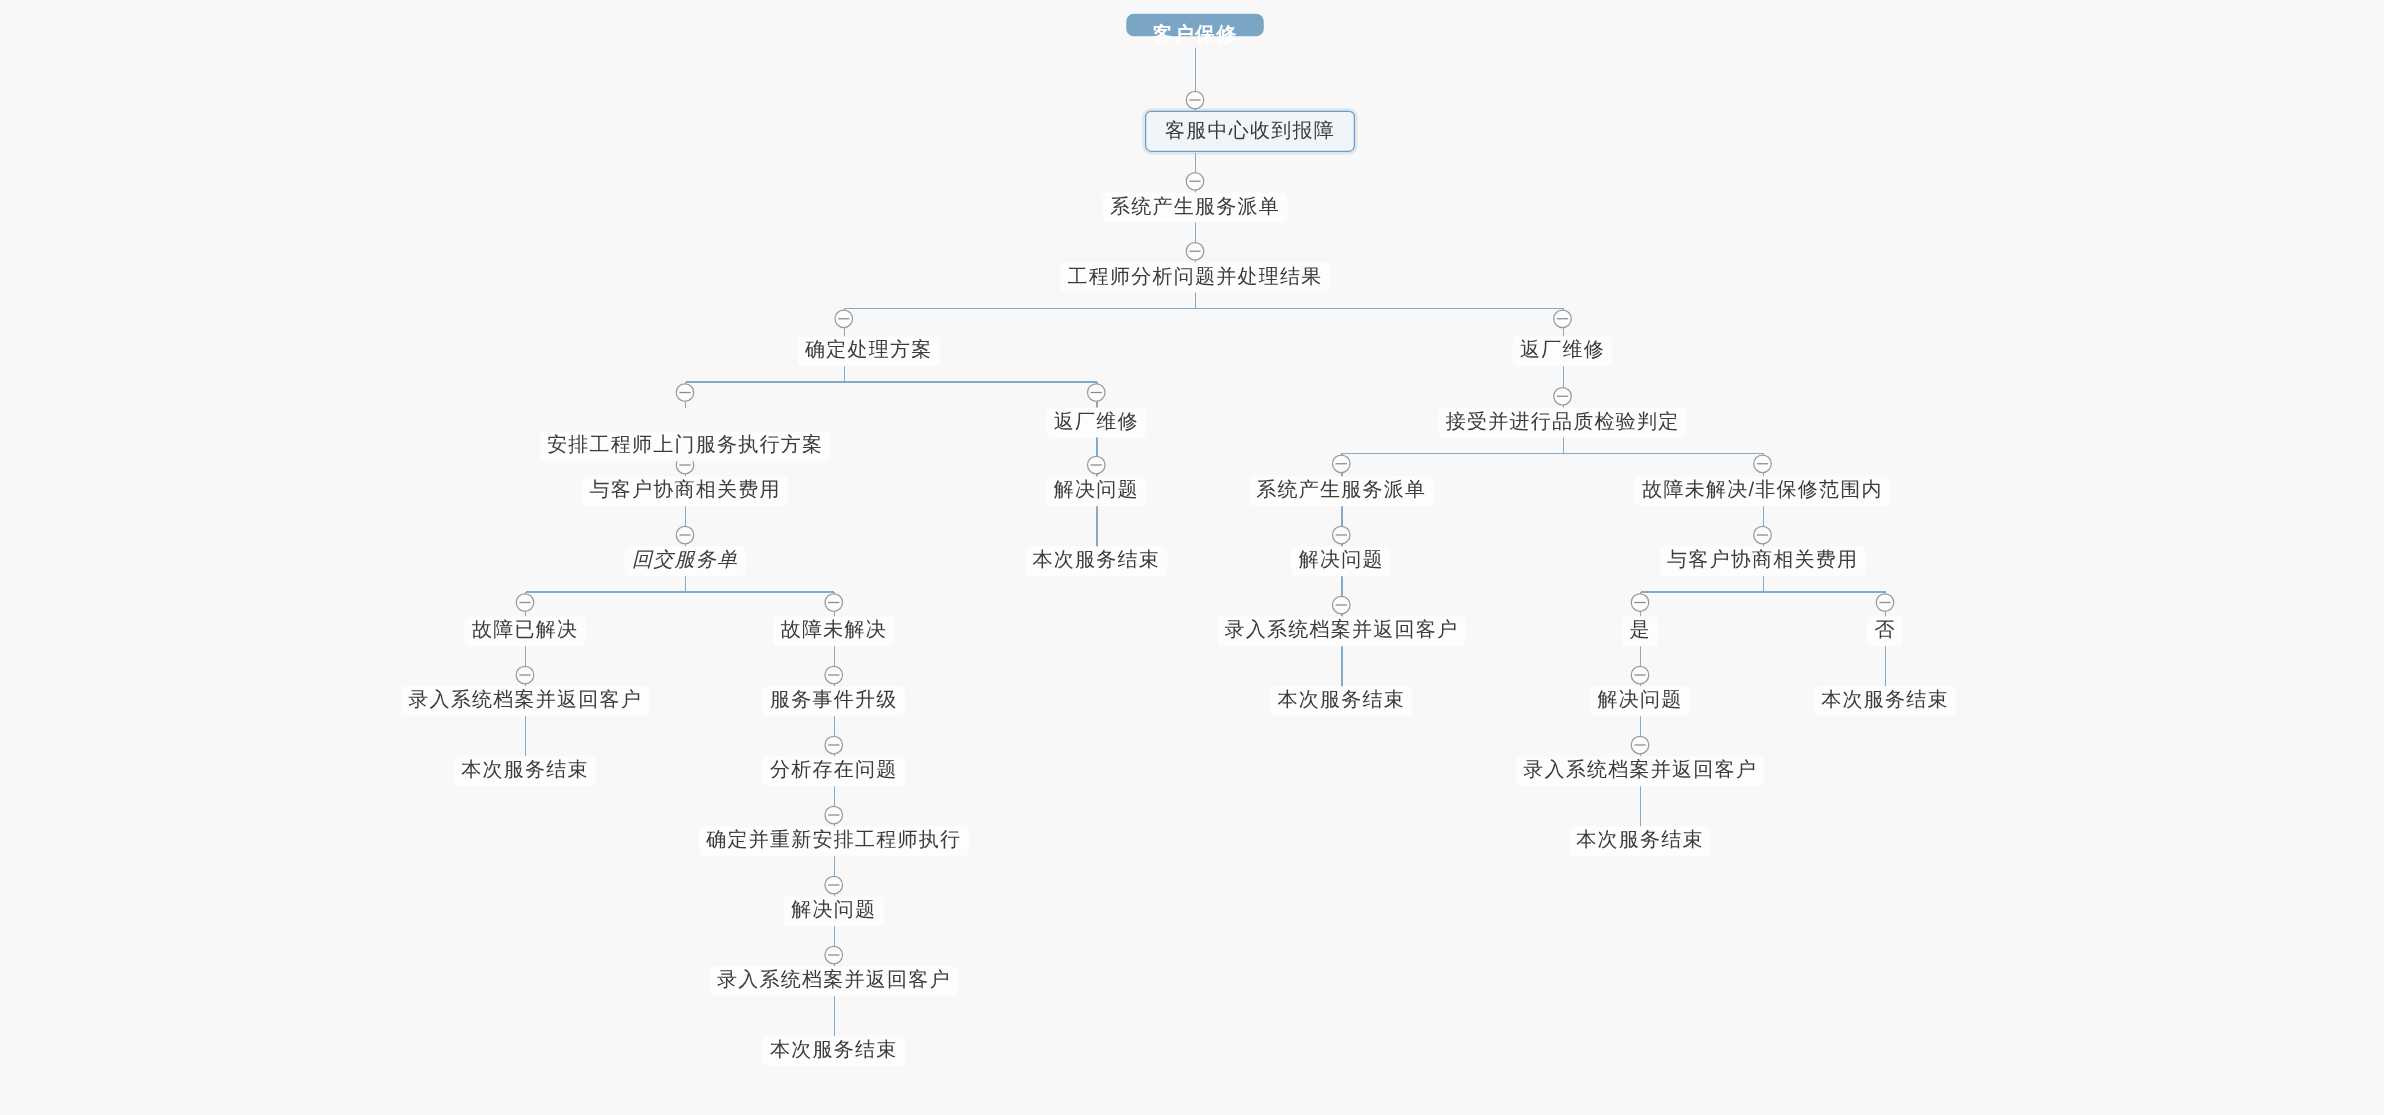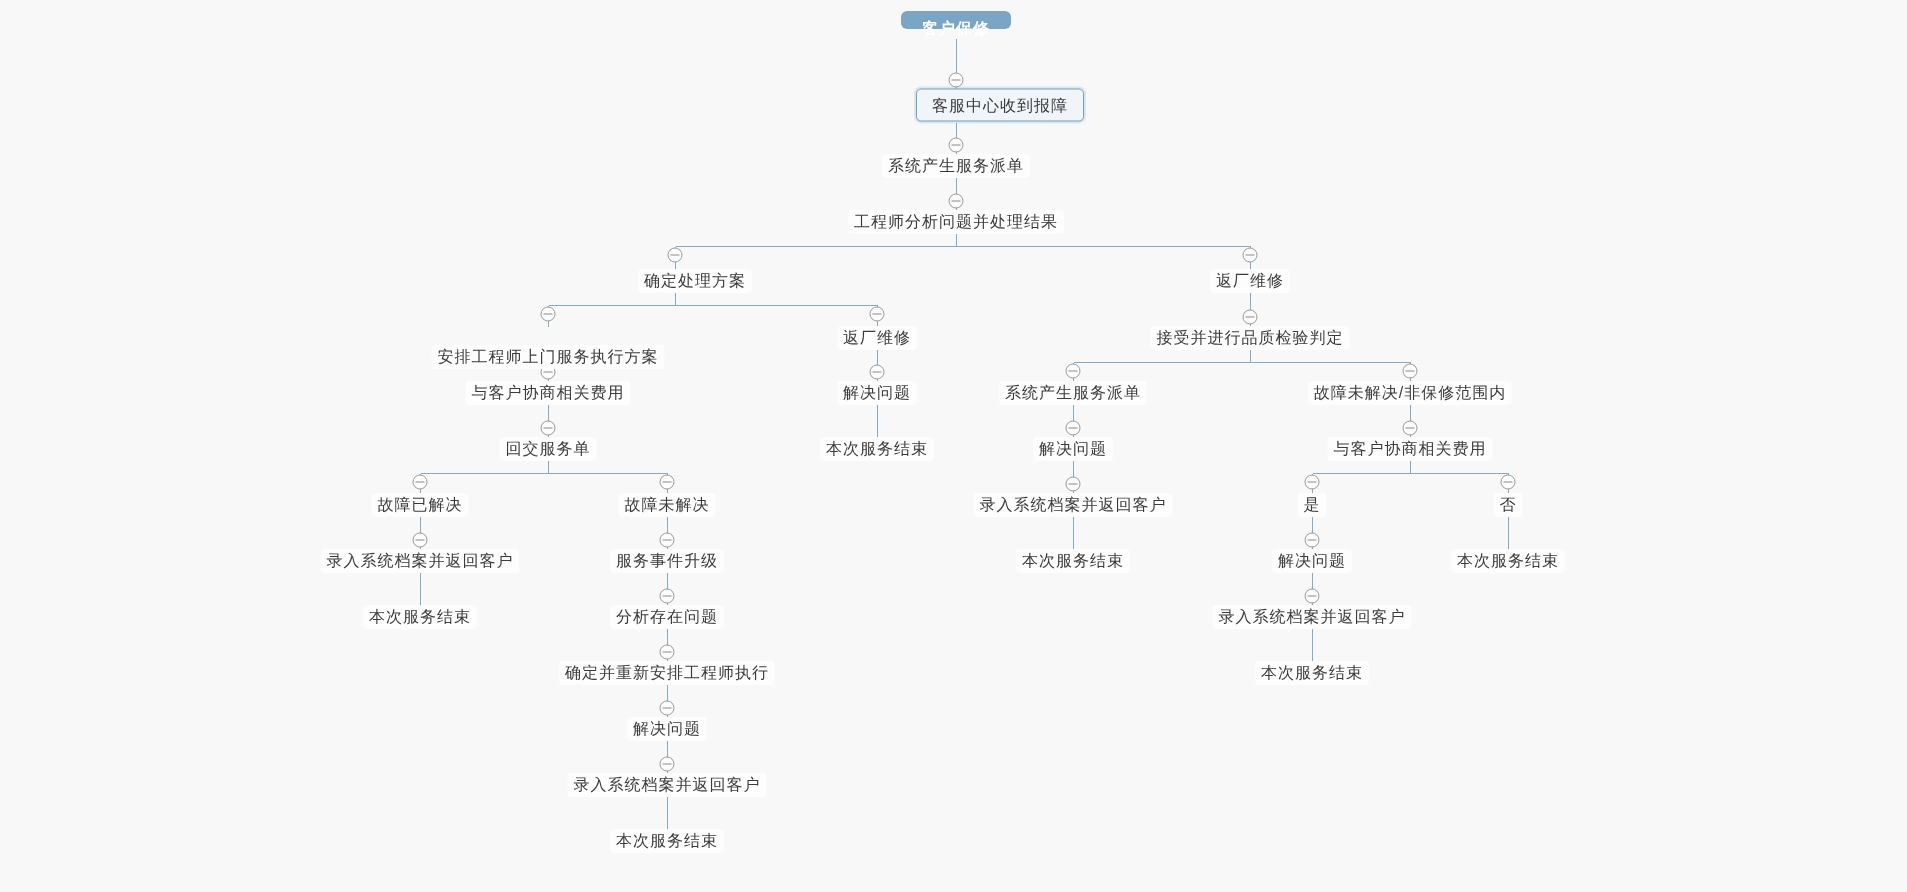--- a/index.html
+++ b/index.html
@@ -119,21 +119,21 @@
   <div id="nodes">
       <div class="node root" style="left: 956px; top: 20px;">客户保修</div>
       <div class="node highlight" style="left: 1000px; top: 105px;">客服中心收到报障</div>
       <div class="node plain" style="left: 956px; top: 166px;">系统产生服务派单</div>
       <div class="node plain" style="left: 956px; top: 222px; text-align: center;">工程师分析问题并处理结果</div>
       <div class="node plain" style="left: 675px; top: 281px; margin-left: 20px;">确定处理方案</div>
       <div class="node plain" style="left: 1250px; top: 281px;">返厂维修</div>
       <div class="node plain" style="left: 548px; top: 338px; margin-top: 19px;">安排工程师上门服务执行方案</div>
       <div class="node plain" style="left: 877px; top: 338px;">返厂维修</div>
       <div class="node plain" style="left: 548px; top: 393px;">与客户协商相关费用</div>
-      <div class="node plain" style="left: 548px; top: 449px;">回交服务单</div>
+      <div class="node plain" style="left: 548px; top: 449px; font-style: italic;">回交服务单</div>
       <div class="node plain" style="left: 420px; top: 505px;">故障已解决</div>
       <div class="node plain" style="left: 667px; top: 505px;">故障未解决</div>
       <div class="node plain" style="left: 420px; top: 561px;">录入系统档案并返回客户</div>
       <div class="node plain" style="left: 420px; top: 617px;">本次服务结束</div>
       <div class="node plain" style="left: 667px; top: 561px;">服务事件升级</div>
       <div class="node plain" style="left: 667px; top: 617px;">分析存在问题</div>
       <div class="node plain" style="left: 667px; top: 673px;">确定并重新安排工程师执行</div>
       <div class="node plain" style="left: 667px; top: 729px;">解决问题</div>
       <div class="node plain" style="left: 667px; top: 785px;">录入系统档案并返回客户</div>
       <div class="node plain" style="left: 667px; top: 841px;">本次服务结束</div>

